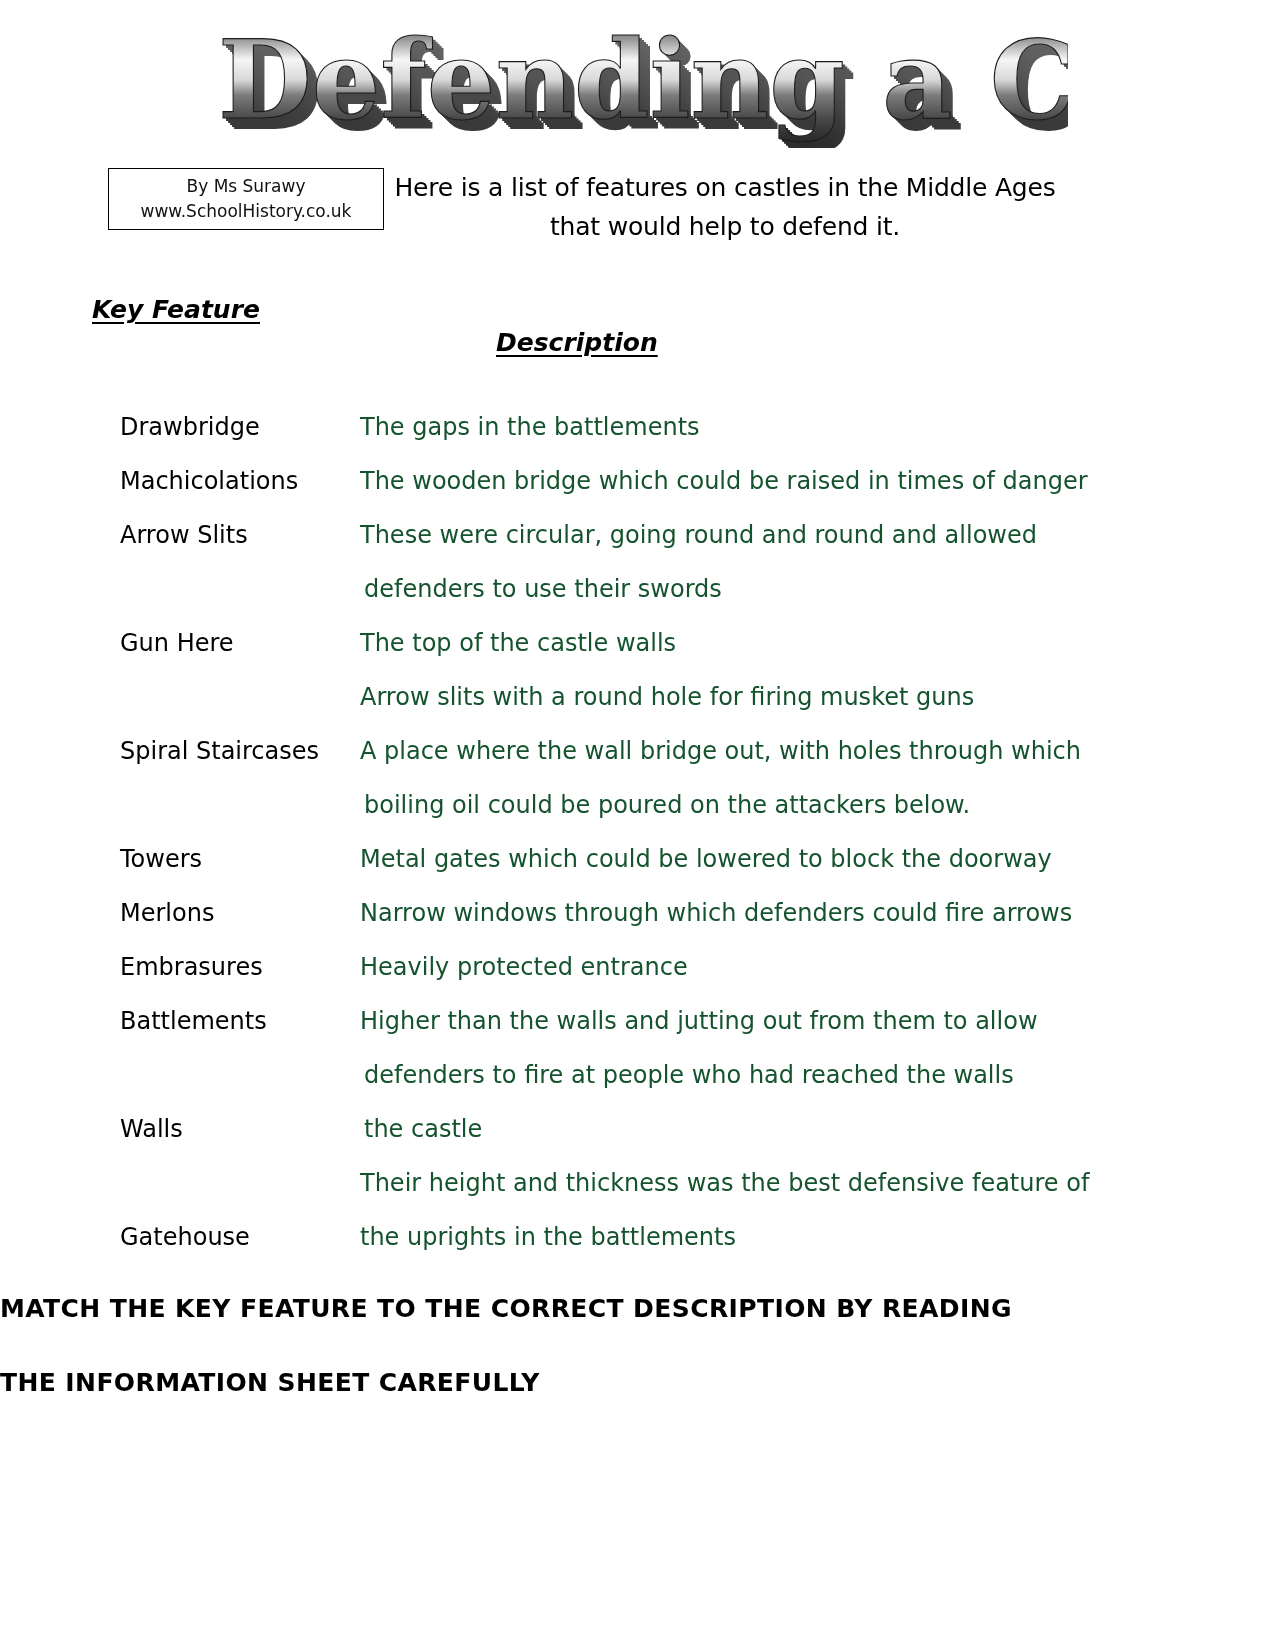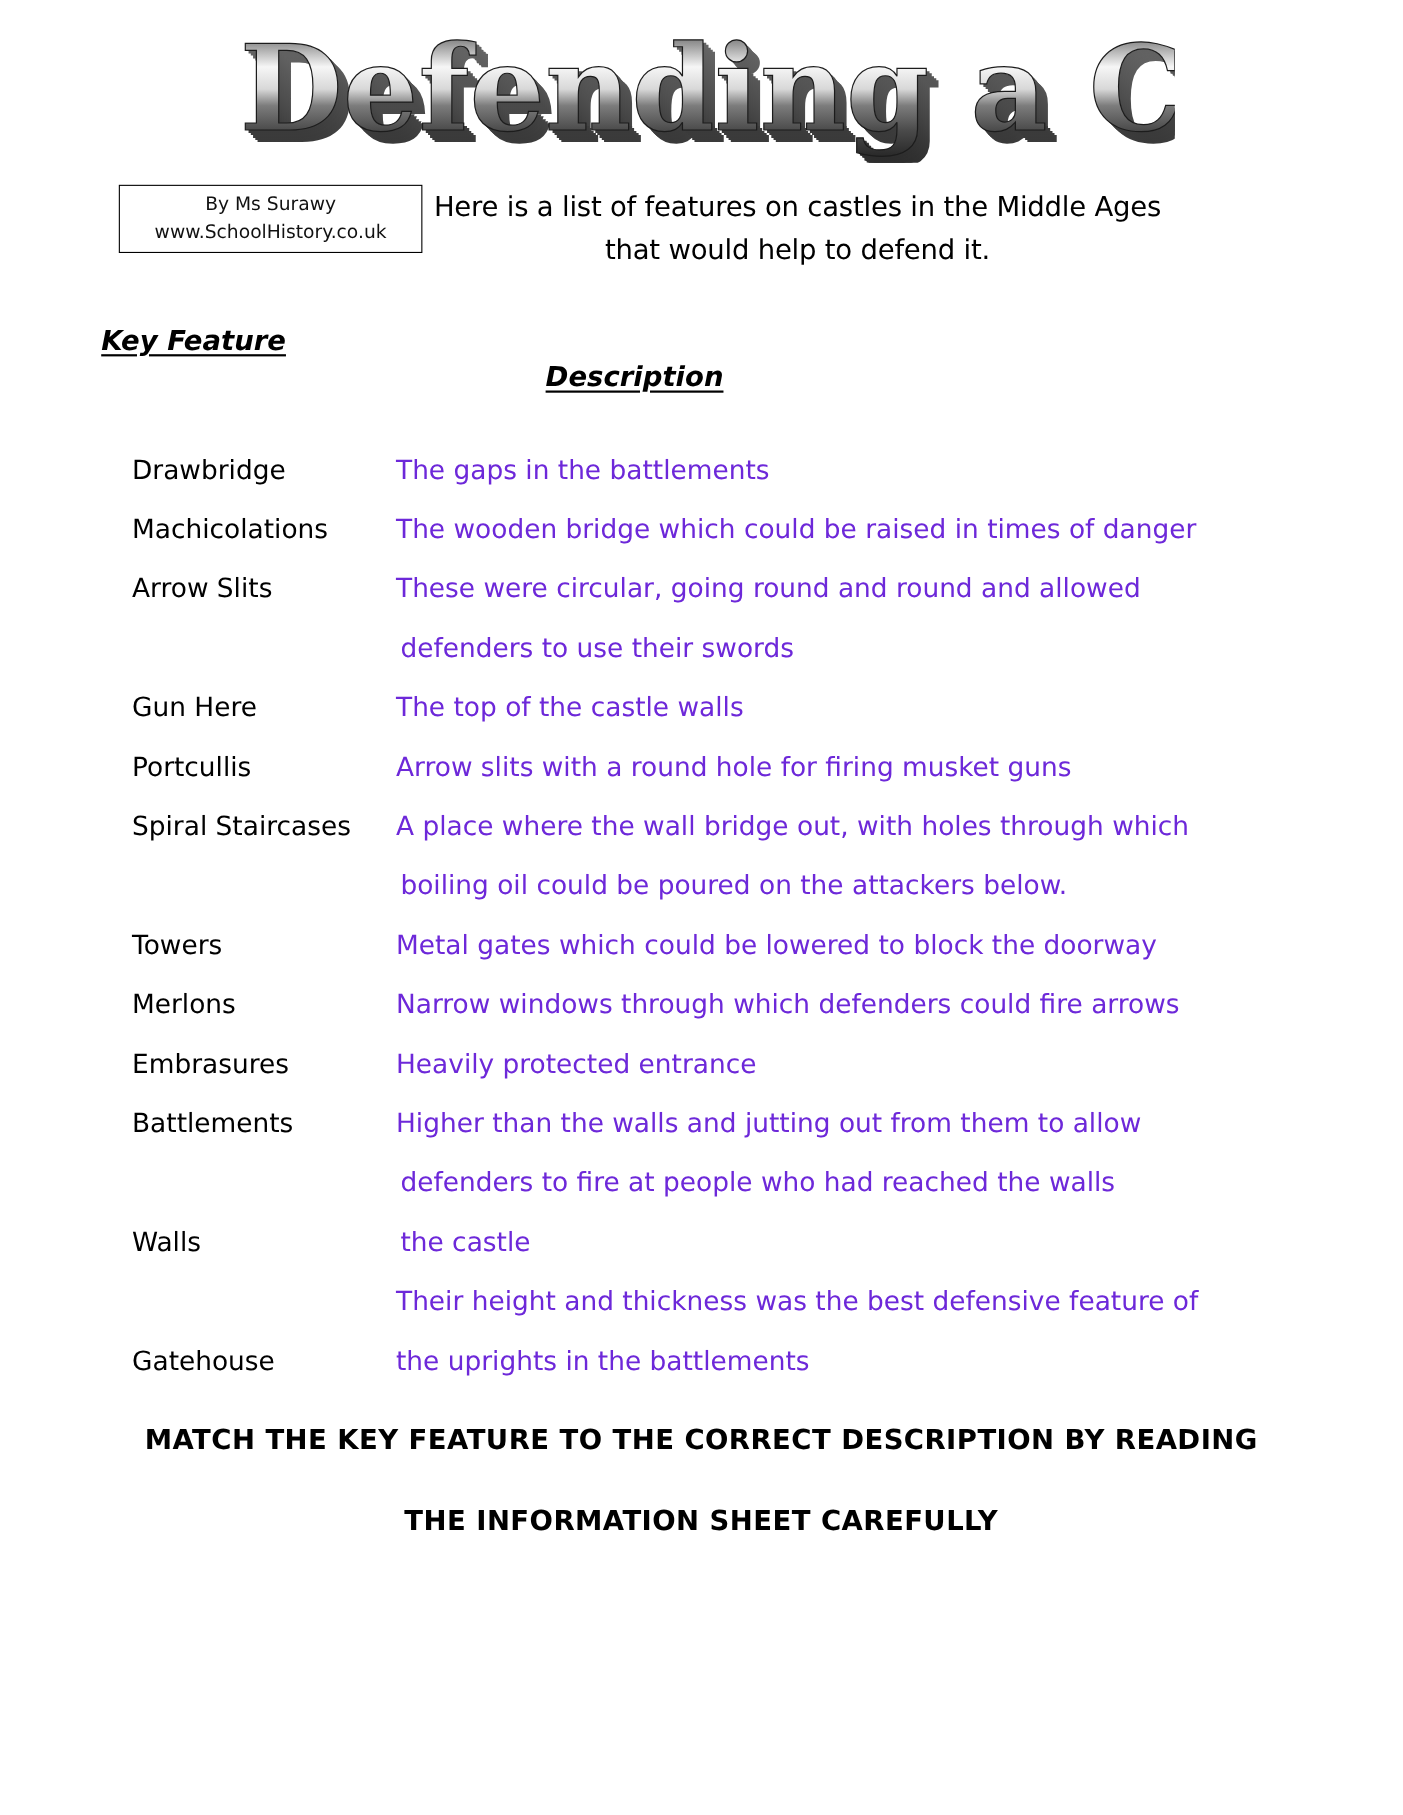--- a/index.html
+++ b/index.html
@@ -117,33 +117,33 @@
     line-height: 54px;
     white-space: nowrap;
     color: #000000;
     margin-left: 28px;
   }
   .cell-desc {
     margin-left: 268px;
     font-family: "DejaVu Sans", sans-serif;
     font-size: 24px;
     line-height: 54px;
-    color: #6d28d9;
+    color: #14532d;
     white-space: nowrap;
   }
   .desc-line { display: block; }
   .desc-line.indent { padding-left: 4px; }
 
   
   .footer {
     position: absolute;
     left: 0;
     top: 1272px;
     width: 1275px;
-    text-align: center;
+    text-align: left;
   }
   .footer-line {
     display: block;
     font-family: "DejaVu Sans", sans-serif;
     font-weight: bold;
     font-size: 25px;
     line-height: 74px;
     letter-spacing: 0.4px;
     color: #000000;
   }
@@ -219,21 +219,20 @@
           <span class="desc-line indent">defenders to use their swords</span>
         </div>
       </div>
       <div class="row">
         <span class="cell-feature">Gun Here</span>
         <div class="cell-desc">
           <span class="desc-line">The top of the castle walls</span>
         </div>
       </div>
       <div class="row">
-        <span class="cell-feature">Portcullis</span>
         <div class="cell-desc">
           <span class="desc-line">Arrow slits with a round hole for firing musket guns</span>
         </div>
       </div>
       <div class="row">
         <span class="cell-feature">Spiral Staircases</span>
         <div class="cell-desc">
           <span class="desc-line">A place where the wall bridge out, with holes through which</span>
           <span class="desc-line indent">boiling oil could be poured on the attackers below.</span>
         </div>

